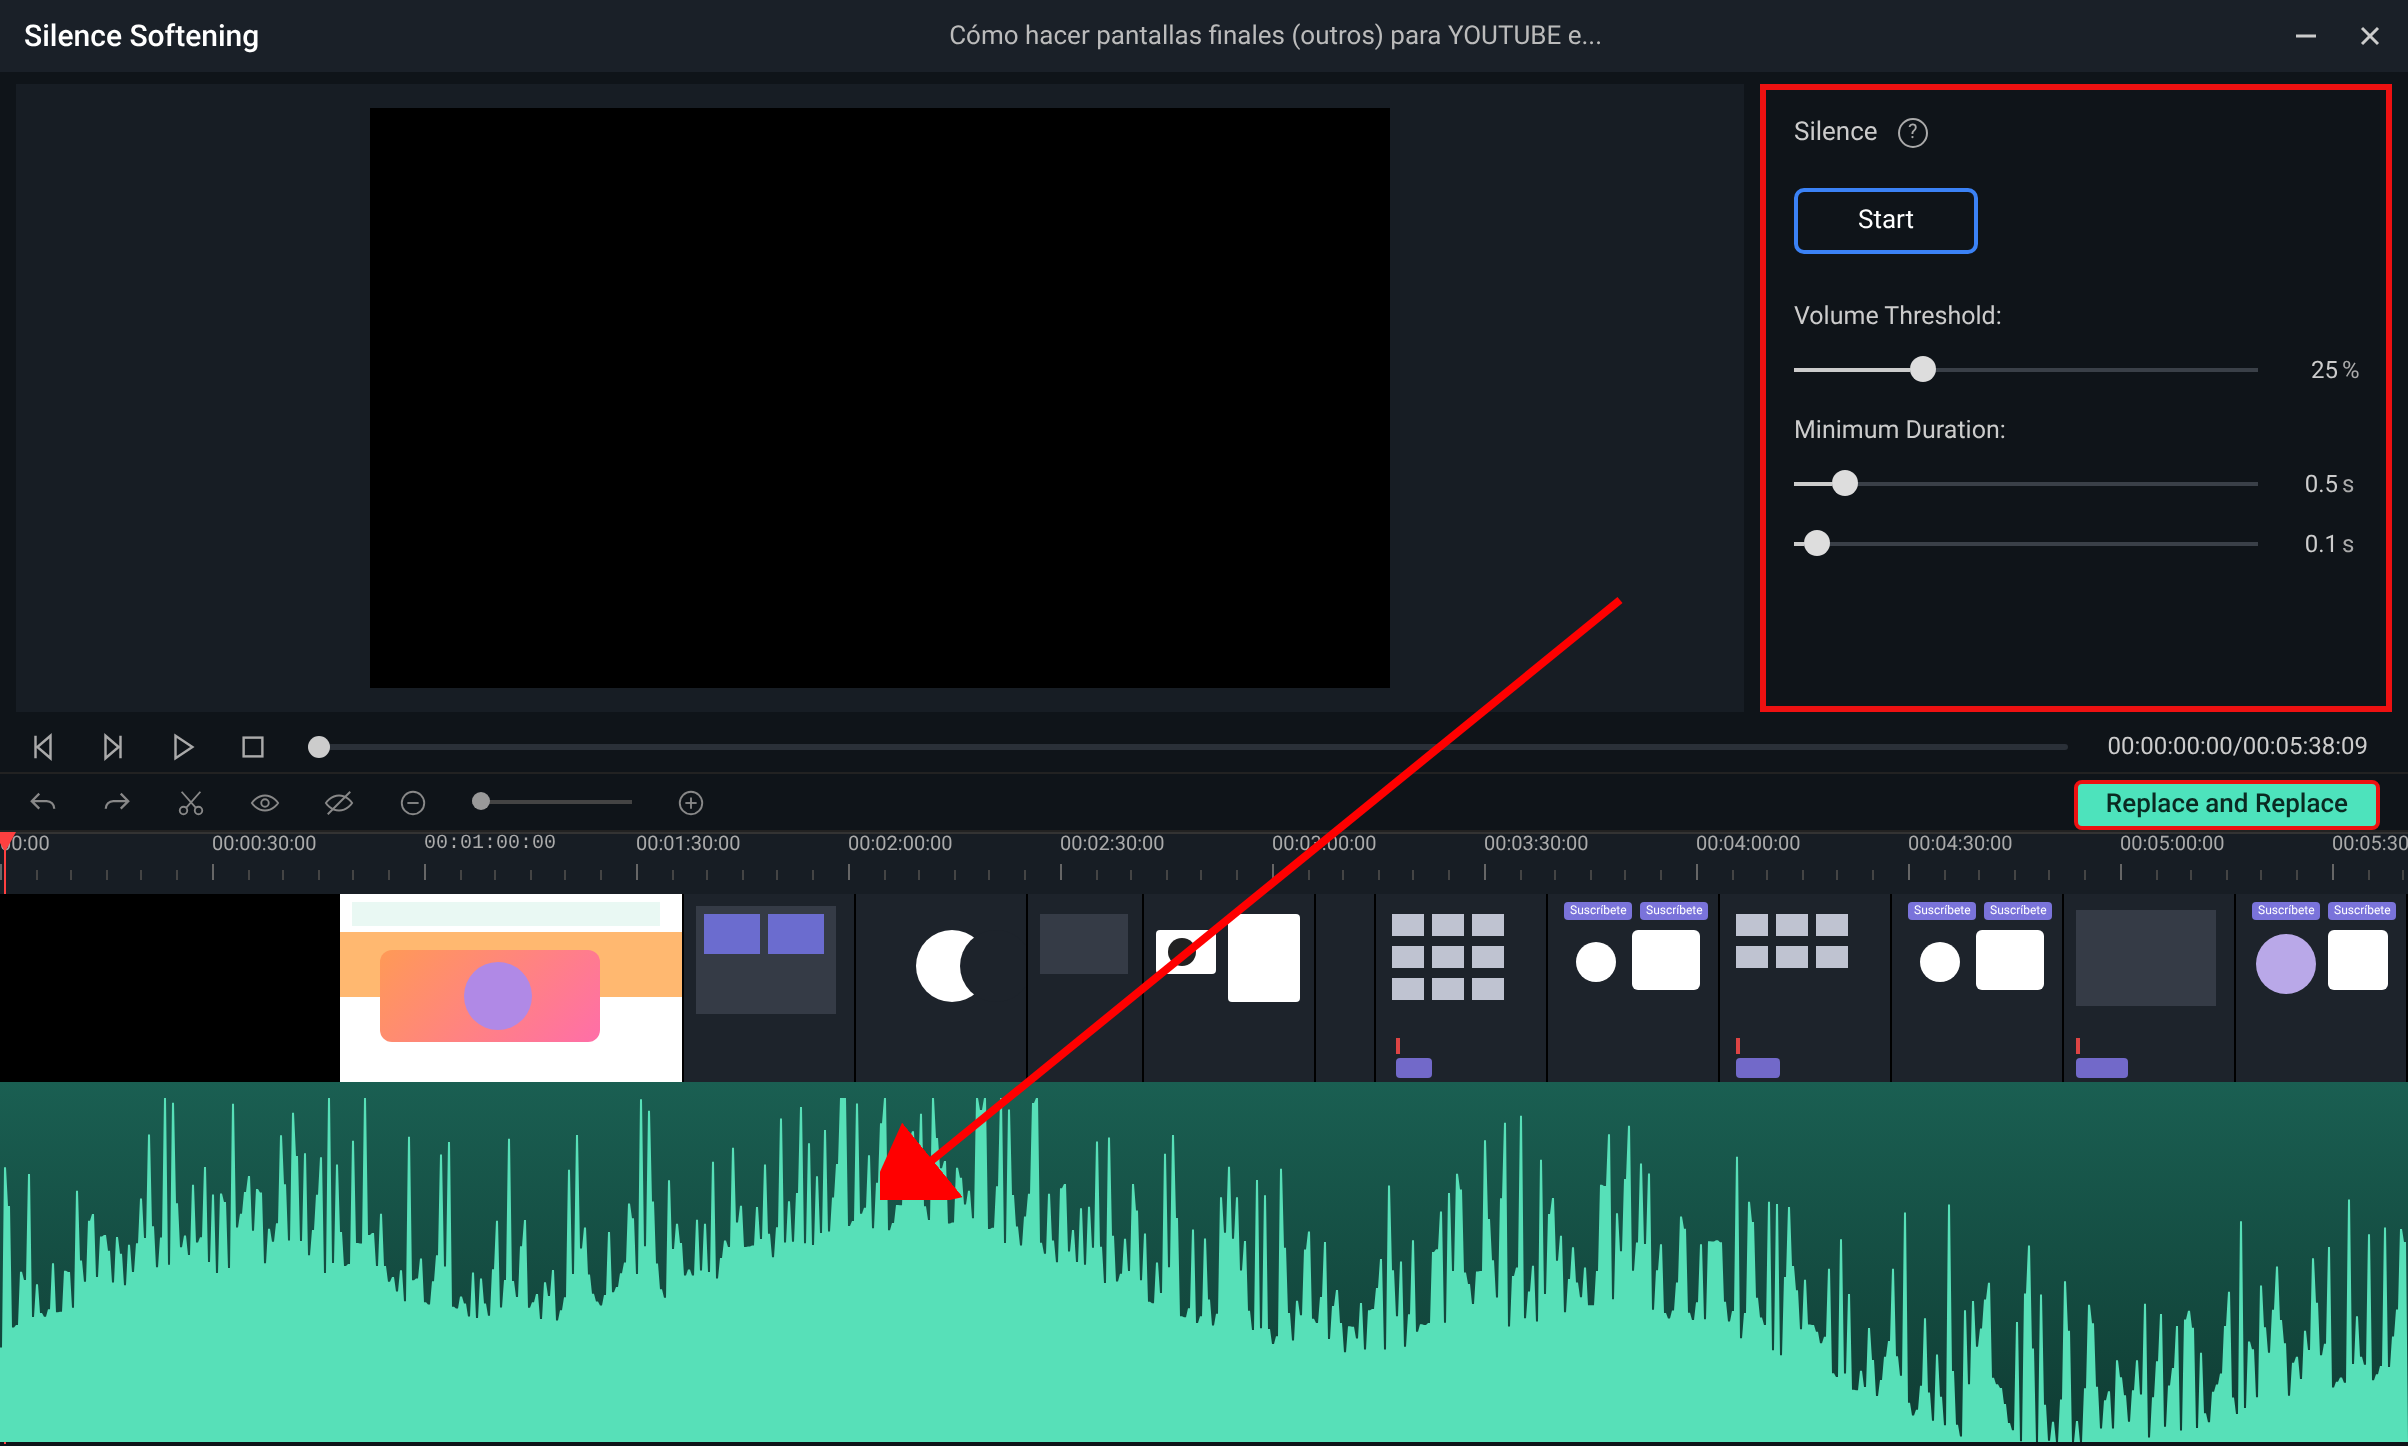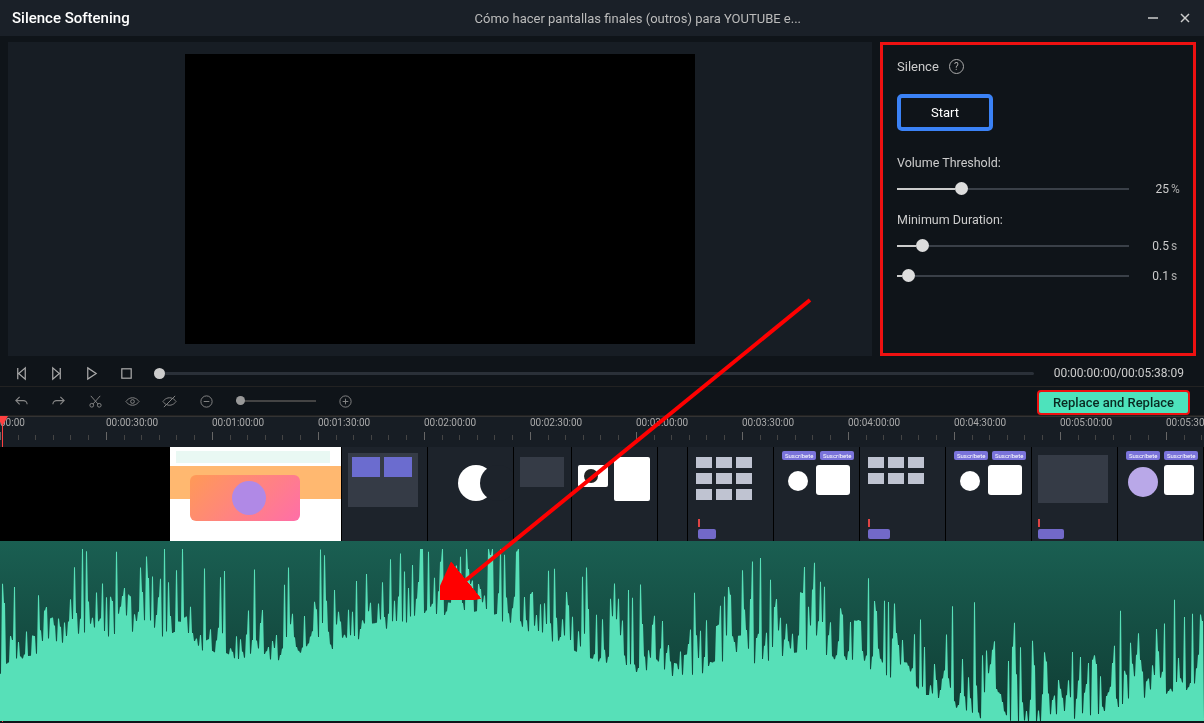--- a/index.html
+++ b/index.html
@@ -11,21 +11,21 @@
   .win-btn{width:14px;height:14px;display:flex;align-items:center;justify-content:center;color:#ccc;cursor:pointer}
   .win-btn svg{width:14px;height:14px}
 
   .upper{display:flex;height:320px;padding:6px 8px 0 8px;gap:8px}
   .preview-area{flex:1;display:flex;align-items:center;justify-content:center;background:#171d24}
   .preview-black{width:510px;height:290px;background:#000}
 
   .side-panel{width:316px;border:3px solid #e11;padding:14px 8px 8px 14px;position:relative}
   .side-panel .hdr{display:flex;align-items:center;gap:10px;margin-bottom:20px}
   .side-panel .hdr span{font-size:13px;color:#ccc}
-  .start-btn{border:4px solid #3b82f6;background:transparent;color:#fff;font-size:13px;padding:7px 30px;border-radius:5px;cursor:pointer;margin-bottom:18px}
+  .start-btn{border:2px solid #3b82f6;background:transparent;color:#fff;font-size:13px;padding:7px 30px;border-radius:5px;cursor:pointer;margin-bottom:18px}
   .param-label{font-size:12.5px;color:#ccc;margin-bottom:12px;margin-top:6px}
   .param-row{display:flex;align-items:center;gap:2px;margin-bottom:16px}
   .slider-wrap{flex:1;position:relative;height:14px}
   .slider-track{position:absolute;top:6px;left:0;right:0;height:2px;background:#3a4048}
   .slider-fill{position:absolute;top:6px;left:0;height:2px;background:#ccc}
   .slider-knob{position:absolute;top:0;width:13px;height:13px;border-radius:50%;background:#ddd}
   .val-box{width:38px;text-align:right;font-size:12px;color:#ccc}
   .unit{width:14px;font-size:12px;color:#aaa}
 
   .transport{height:26px;display:flex;align-items:center;padding:0 14px;gap:20px;margin-top:4px}
@@ -226,21 +226,21 @@
       <div class="tick-minor" style="left: 35.2px;"></div>
       <div class="tick-minor" style="left: 52.8px;"></div>
       <div class="tick-minor" style="left: 70.4px;"></div>
       <div class="tick-minor" style="left: 88px;"></div>
       <div class="tick-major" style="left: 106px;">00:00:30:00</div>
       <div class="tick-minor" style="left: 123.6px;"></div>
       <div class="tick-minor" style="left: 141.2px;"></div>
       <div class="tick-minor" style="left: 158.8px;"></div>
       <div class="tick-minor" style="left: 176.4px;"></div>
       <div class="tick-minor" style="left: 194px;"></div>
-      <div class="tick-major" style="left: 212px;">00:01:00:00</div>
+      <div class="tick-major" style="left: 212px; font-family: Liberation Mono, monospace;">00:01:00:00</div>
       <div class="tick-minor" style="left: 229.6px;"></div>
       <div class="tick-minor" style="left: 247.2px;"></div>
       <div class="tick-minor" style="left: 264.8px;"></div>
       <div class="tick-minor" style="left: 282.4px;"></div>
       <div class="tick-minor" style="left: 300px;"></div>
       <div class="tick-major" style="left: 318px;">00:01:30:00</div>
       <div class="tick-minor" style="left: 335.6px;"></div>
       <div class="tick-minor" style="left: 353.2px;"></div>
       <div class="tick-minor" style="left: 370.8px;"></div>
       <div class="tick-minor" style="left: 388.4px;"></div>

